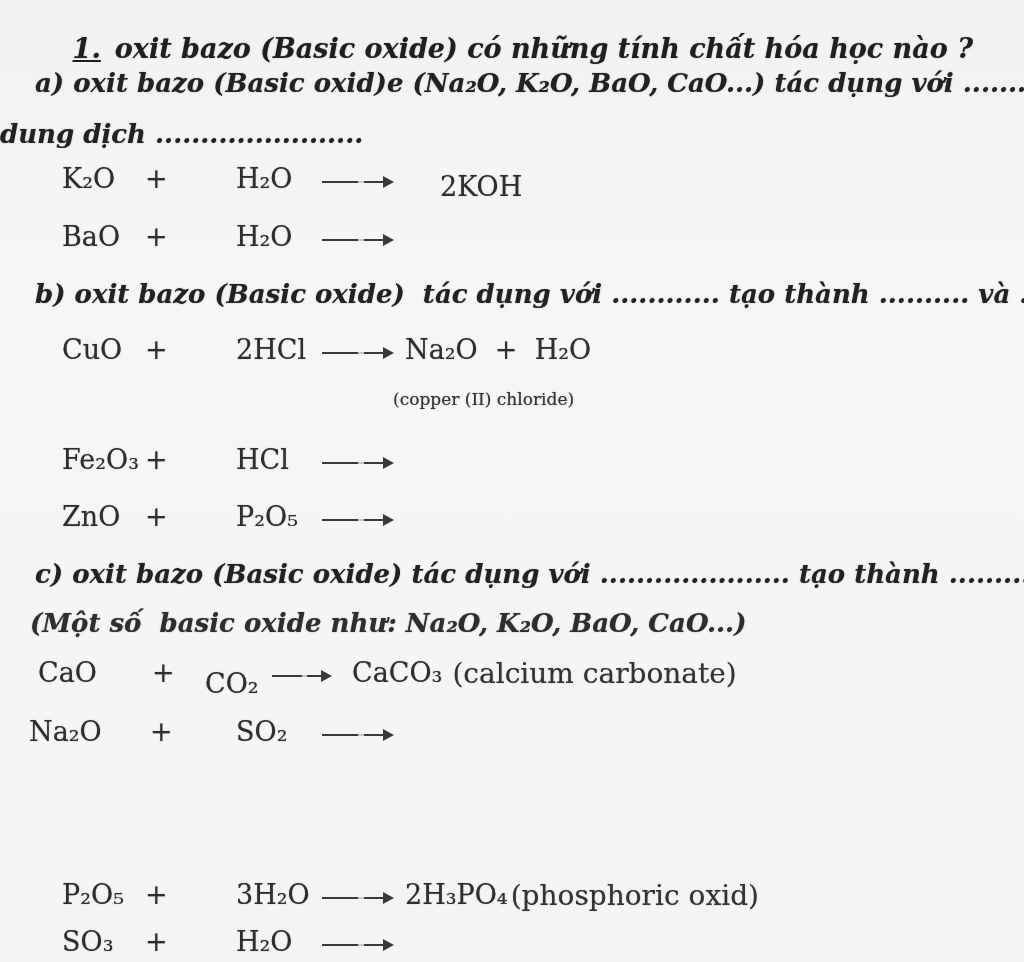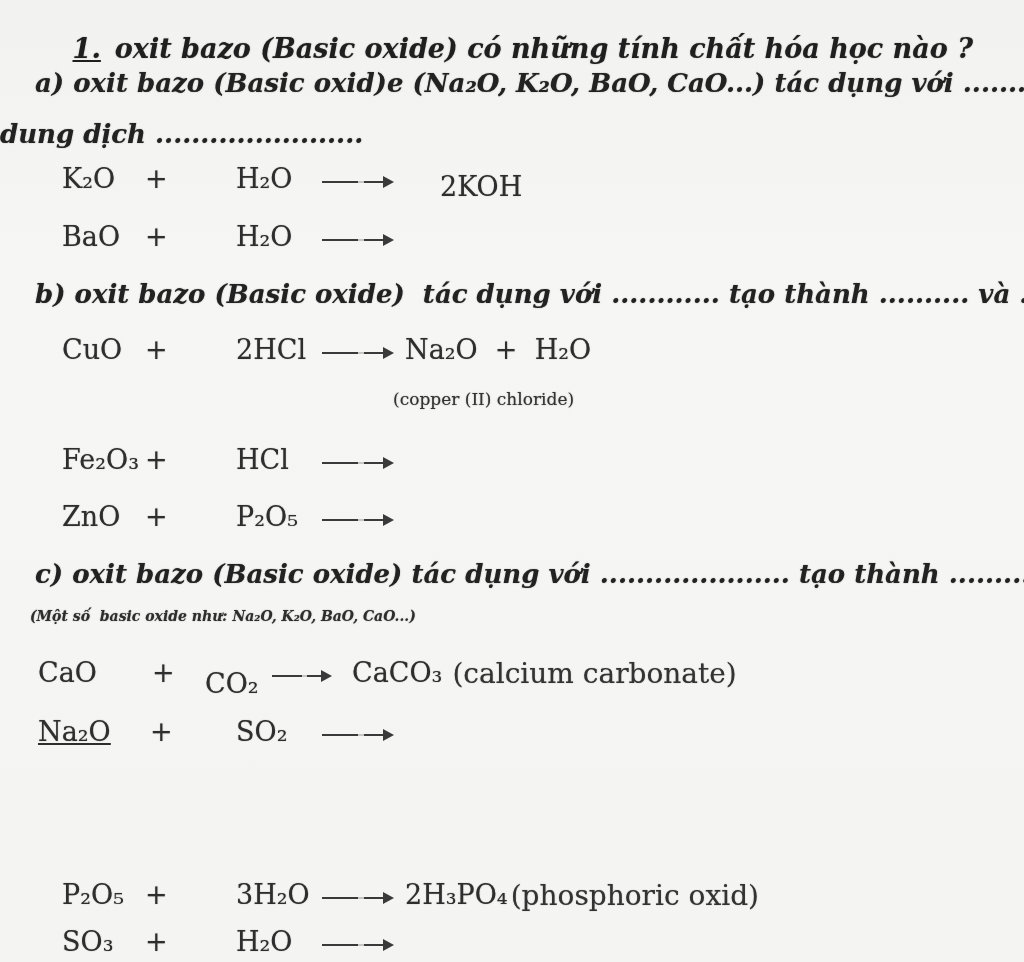--- a/index.html
+++ b/index.html
@@ -35,21 +35,21 @@
     display:inline-block;
   }
   .item{
     font-size:26px;
     font-weight:bold;
     font-style:italic;
     color:#222222;
   }
   .flush{left:0;font-style:italic;}
   .smallnote{
-    font-size:14px;
+    font-size:26px;
     font-weight:bold;
     font-style:italic;
     color:#2e2e2e;
   }
   .plainnote{
     font-size:17px;
     color:#333333;
   }
   
   .eq{
@@ -81,21 +81,21 @@
   .eq .f5{left:405px;display:flex;white-space:pre;}
   .eq .f5 .prod{position:static;}
   .eq .f5 .note{position:static;margin-left:10px;font-size:28px;color:#333;}
   
   .eq.row-k .f5{left:440px;margin-top:8px;}
   .eq.row-cao .f1{left:38px;}
   .eq.row-cao .op{left:152px;}
   .eq.row-cao .f2{left:205px;margin-top:11px;}
   .eq.row-cao .arr{left:272px;width:58px;}
   .eq.row-cao .f5{left:352px;}
-  .eq.row-na .f1{left:38px;text-decoration:underline;}
+  .eq.row-na .f1{left:29px;}
   .eq.row-na .op{left:150px;}
   .eq.row-p .f5 .note{margin-left:3px;}
 </style>
 </head>
 <body>
 
 <div class="doc">
 
   <div class="line heading" style="top:2px">
     <span class="num">1.</span><span>oxit bazo (Basic oxide) có những tính chất hóa học nào ?</span>

